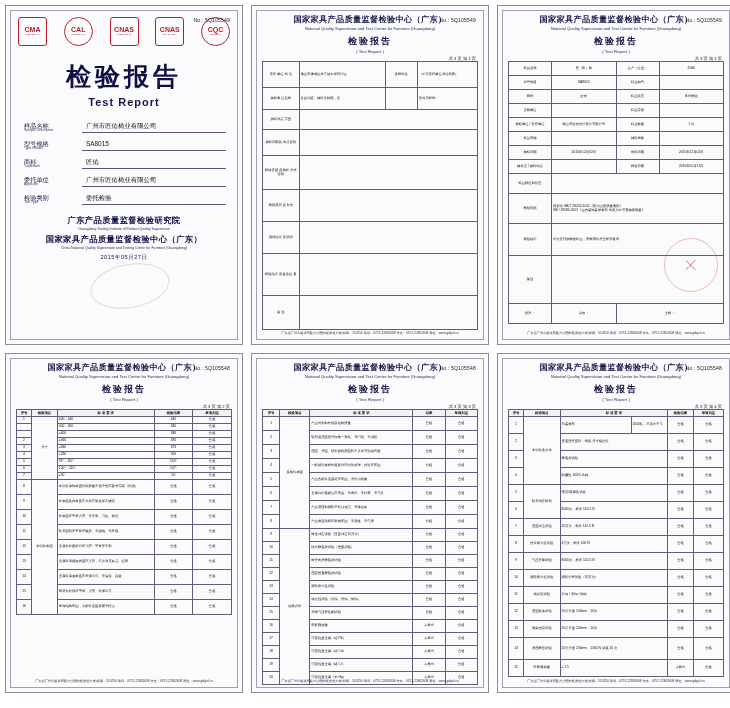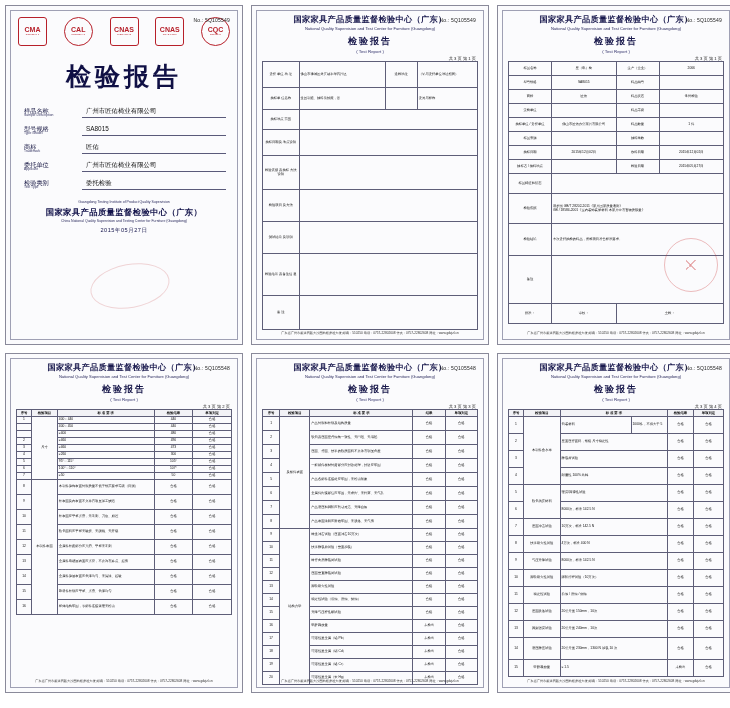--- a/index.html
+++ b/index.html
@@ -75,20 +75,21 @@
           <small>CNAS L1709</small>
         </div>
         <div class="logo">
           <span>CQC</span>
           <small>5Q105549</small>
         </div>
       </div>
 
       <div class="cover-title">
         <div class="c1">检验报告</div>
+        <div class="c2">Test Report</div>
       </div>
 
       <div class="fields">
         <div class="frow">
           <div class="flabel"><span>样品名称</span><em>Sample Description</em></div>
           <div class="fval">广州市匠佑椅业有限公司</div>
         </div>
         <div class="frow">
           <div class="flabel"><span>型号规格</span><em>Type /Model</em></div>
           <div class="fval">SA8015</div>
@@ -101,20 +102,21 @@
           <div class="flabel"><span>委托单位</span><em>Applicant</em></div>
           <div class="fval">广州市匠佑椅业有限公司</div>
         </div>
         <div class="frow">
           <div class="flabel"><span>检验类别</span><em>Test Type</em></div>
           <div class="fval">委托检验</div>
         </div>
       </div>
 
       <div class="org">
+        <div class="o1">广东产品质量监督检验研究院</div>
         <div class="o2">Guangdong Testing Institute of Product Quality Supervision</div>
         <div class="o3">国家家具产品质量监督检验中心（广东）</div>
         <div class="o4">China National Quality Supervision and Testing Center for Furniture (Guangdong)</div>
         <div class="date">2015年05月27日</div>
       </div>
     </div>
     <div class="stampmark"></div>
   </div>
 
   <div class="page">

